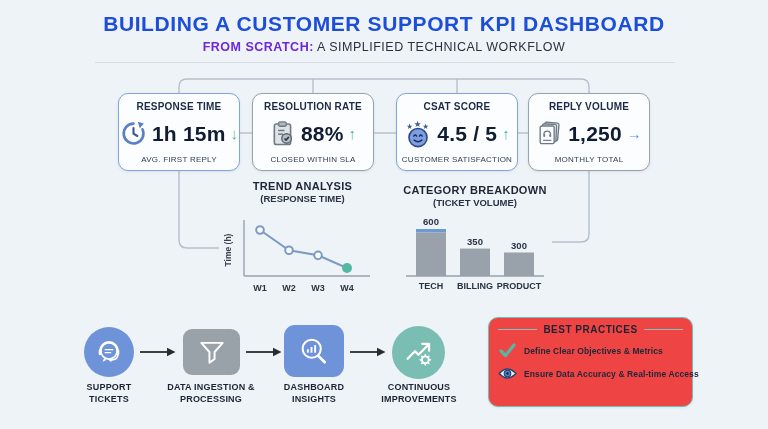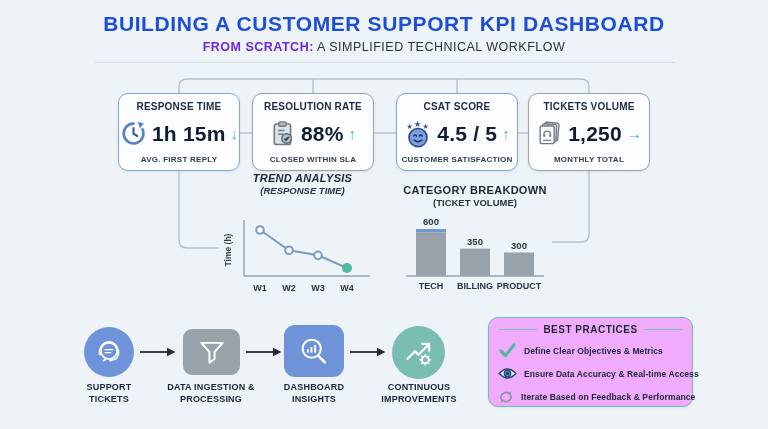--- a/index.html
+++ b/index.html
@@ -24,48 +24,48 @@
         display:flex;flex-direction:column;justify-content:space-between;align-items:center;
         padding:7px 4px 6px 4px;z-index:2;box-shadow:0 1px 3px rgba(40,60,90,.10);}
   .card.accent-blue{border:1.6px solid #7ea6dd;}
   .card.accent-gray{border:1.5px solid #98a2ae;}
   .card-title{font-size:10px;font-weight:800;letter-spacing:.2px;color:#1b2a45;text-align:center;}
   .card-main{display:flex;align-items:center;gap:5px;}
   .card-value{font-size:21px;font-weight:800;color:#101c32;letter-spacing:.2px;white-space:nowrap;}
   .card-trend{font-size:15px;font-weight:800;line-height:1;}
   .trend-teal{color:#4db8a4;}
   .trend-blue{color:#5c8df2;}
-  .card-sub{font-size:8px;font-weight:700;letter-spacing:.25px;color:#323d4e;text-align:center;}
+  .card-sub{font-size:8px;font-weight:400;letter-spacing:.25px;color:#323d4e;text-align:center;}
 
   
   .chart-title{position:absolute;text-align:center;z-index:2;}
   .chart-title .l1{font-size:11px;font-weight:800;letter-spacing:.3px;color:#1d2534;}
   .chart-title .l2{font-size:9.5px;font-weight:600;color:#2a3342;margin-top:1px;}
-  .t-trend{left:220px;top:172px;width:165px;font-style:italic;}
+  .t-trend{left:220px;top:180px;width:165px;}
   .t-cat{left:395px;top:184px;width:160px;}
   .chart-svg{position:absolute;z-index:2;}
 
   
   .step-shape{position:absolute;display:flex;align-items:center;justify-content:center;z-index:2;}
   .shape-circle{border-radius:50%;}
   .s1{left:84px;top:327px;width:50px;height:50px;background:#6e93d9;}
   .s2{left:183px;top:329px;width:57px;height:46px;background:#99a1a9;border-radius:9px;}
   .s3{left:284px;top:325px;width:60px;height:52px;background:#6e93d9;border-radius:11px;}
   .s4{left:392px;top:326px;width:53px;height:53px;background:#79bdb3;}
   .step-label{position:absolute;top:382px;text-align:center;font-size:9px;font-weight:800;
               letter-spacing:.2px;line-height:1.3;color:#1c2433;z-index:2;}
   .l1p{left:69px;width:80px;}
   .l2p{left:156px;width:110px;}
   .l3p{left:269px;width:90px;}
   .l4p{left:364px;width:110px;}
   .flow-arrow{position:absolute;top:346px;z-index:2;}
   .a1{left:140px;} .a2{left:246px;} .a3{left:350px;}
 
   
-  .bp-box{position:absolute;left:488px;top:317px;width:205px;height:90px;background:#f0abfc;
+  .bp-box{position:absolute;left:488px;top:317px;width:205px;height:90px;background:#ef4444;
           border:1.6px solid #6fbfb4;border-radius:10px;z-index:2;padding:6px 9px 4px 9px;
           box-shadow:0 1px 3px rgba(40,80,80,.08);}
   .bp-head{display:flex;align-items:center;gap:6px;margin-bottom:4px;}
   .bp-head .rule{flex:1;height:1px;background:#7fc4bb;}
   .bp-title{font-size:10px;font-weight:800;letter-spacing:.5px;color:#1c2433;}
   .bp-item{display:flex;align-items:center;gap:7px;height:23px;}
   .bp-item .txt{font-size:8.5px;font-weight:700;color:#20293a;white-space:nowrap;letter-spacing:.1px;}
   .bp-ico{width:19px;display:flex;justify-content:center;}
 </style>
 </head>
@@ -135,21 +135,21 @@
         <path d="M14.3 14.9 q1.3 -2 2.6 0" fill="none" stroke="#1d2f55" stroke-width="1.3" stroke-linecap="round"></path>
         <path d="M9.4 18.6 q3.6 3.1 7.2 0" fill="none" stroke="#1d2f55" stroke-width="1.4" stroke-linecap="round"></path>
       </svg>
       <span class="card-value">4.5 / 5</span>
       <span class="card-trend trend-teal">↑</span>
     </div>
     <div class="card-sub">CUSTOMER SATISFACTION</div>
   </div>
 
   <div class="card accent-gray" style="left:528px">
-    <div class="card-title">TICKETS VOLUME</div>
+    <div class="card-title">REPLY VOLUME</div>
     <div class="card-main">
       <svg width="27" height="27" viewBox="0 0 26 26">
         <rect x="8" y="2.5" width="13.5" height="17" rx="1.5" fill="#eceef1" stroke="#6e7884" stroke-width="1.3" transform="rotate(5 14 11)"></rect>
         <rect x="6" y="4" width="13.5" height="17" rx="1.5" fill="#f1f3f5" stroke="#6e7884" stroke-width="1.3" transform="rotate(2.5 12 12)"></rect>
         <rect x="4" y="5.8" width="13.5" height="17" rx="1.5" fill="#fafbfc" stroke="#6e7884" stroke-width="1.3"></rect>
         <path d="M7.6 14 a3.2 3.2 0 0 1 6.4 0" fill="none" stroke="#6e7884" stroke-width="1.2"></path>
         <rect x="7" y="13.4" width="1.8" height="3" rx=".8" fill="#6e7884"></rect>
         <rect x="12.8" y="13.4" width="1.8" height="3" rx=".8" fill="#6e7884"></rect>
         <line x1="6.8" y1="19.6" x2="14.8" y2="19.6" stroke="#6e7884" stroke-width="1.1"></line>
       </svg>
@@ -277,26 +277,15 @@
     <div class="bp-item">
       <span class="bp-ico">
           <svg width="19" height="13" viewBox="0 0 19 13">
         <path d="M1.2 6.5 Q9.5 -2.5 17.8 6.5 Q9.5 15.5 1.2 6.5 Z" fill="#eef4fb" stroke="#27406e" stroke-width="1.4"></path>
         <circle cx="9.5" cy="6.5" r="3.3" fill="#4a7fd1" stroke="#27406e" stroke-width="1.1"></circle>
         <circle cx="9.5" cy="6.5" r="1.2" fill="#16233c"></circle>
       </svg>
         </span>
       <span class="txt">Ensure Data Accuracy &amp; Real-time Access</span>
     </div>
-    <div class="bp-item">
-      <span class="bp-ico">
-          <svg width="16" height="16" viewBox="0 0 16 16">
-        <path d="M3 9.5 a5.2 5.2 0 0 1 9 -4.3" fill="none" stroke="#8d97a3" stroke-width="1.7" stroke-linecap="round"></path>
-        <path d="M12.6 2.2 l0.6 3.6 -3.5 -0.9 z" fill="#8d97a3"></path>
-        <path d="M13 6.5 a5.2 5.2 0 0 1 -9 4.3" fill="none" stroke="#8d97a3" stroke-width="1.7" stroke-linecap="round"></path>
-        <path d="M3.4 13.8 l-0.6 -3.6 3.5 0.9 z" fill="#8d97a3"></path>
-      </svg>
-        </span>
-      <span class="txt">Iterate Based on Feedback &amp; Performance</span>
-    </div>
   </div>
 
 </div>
 
 </body></html>

